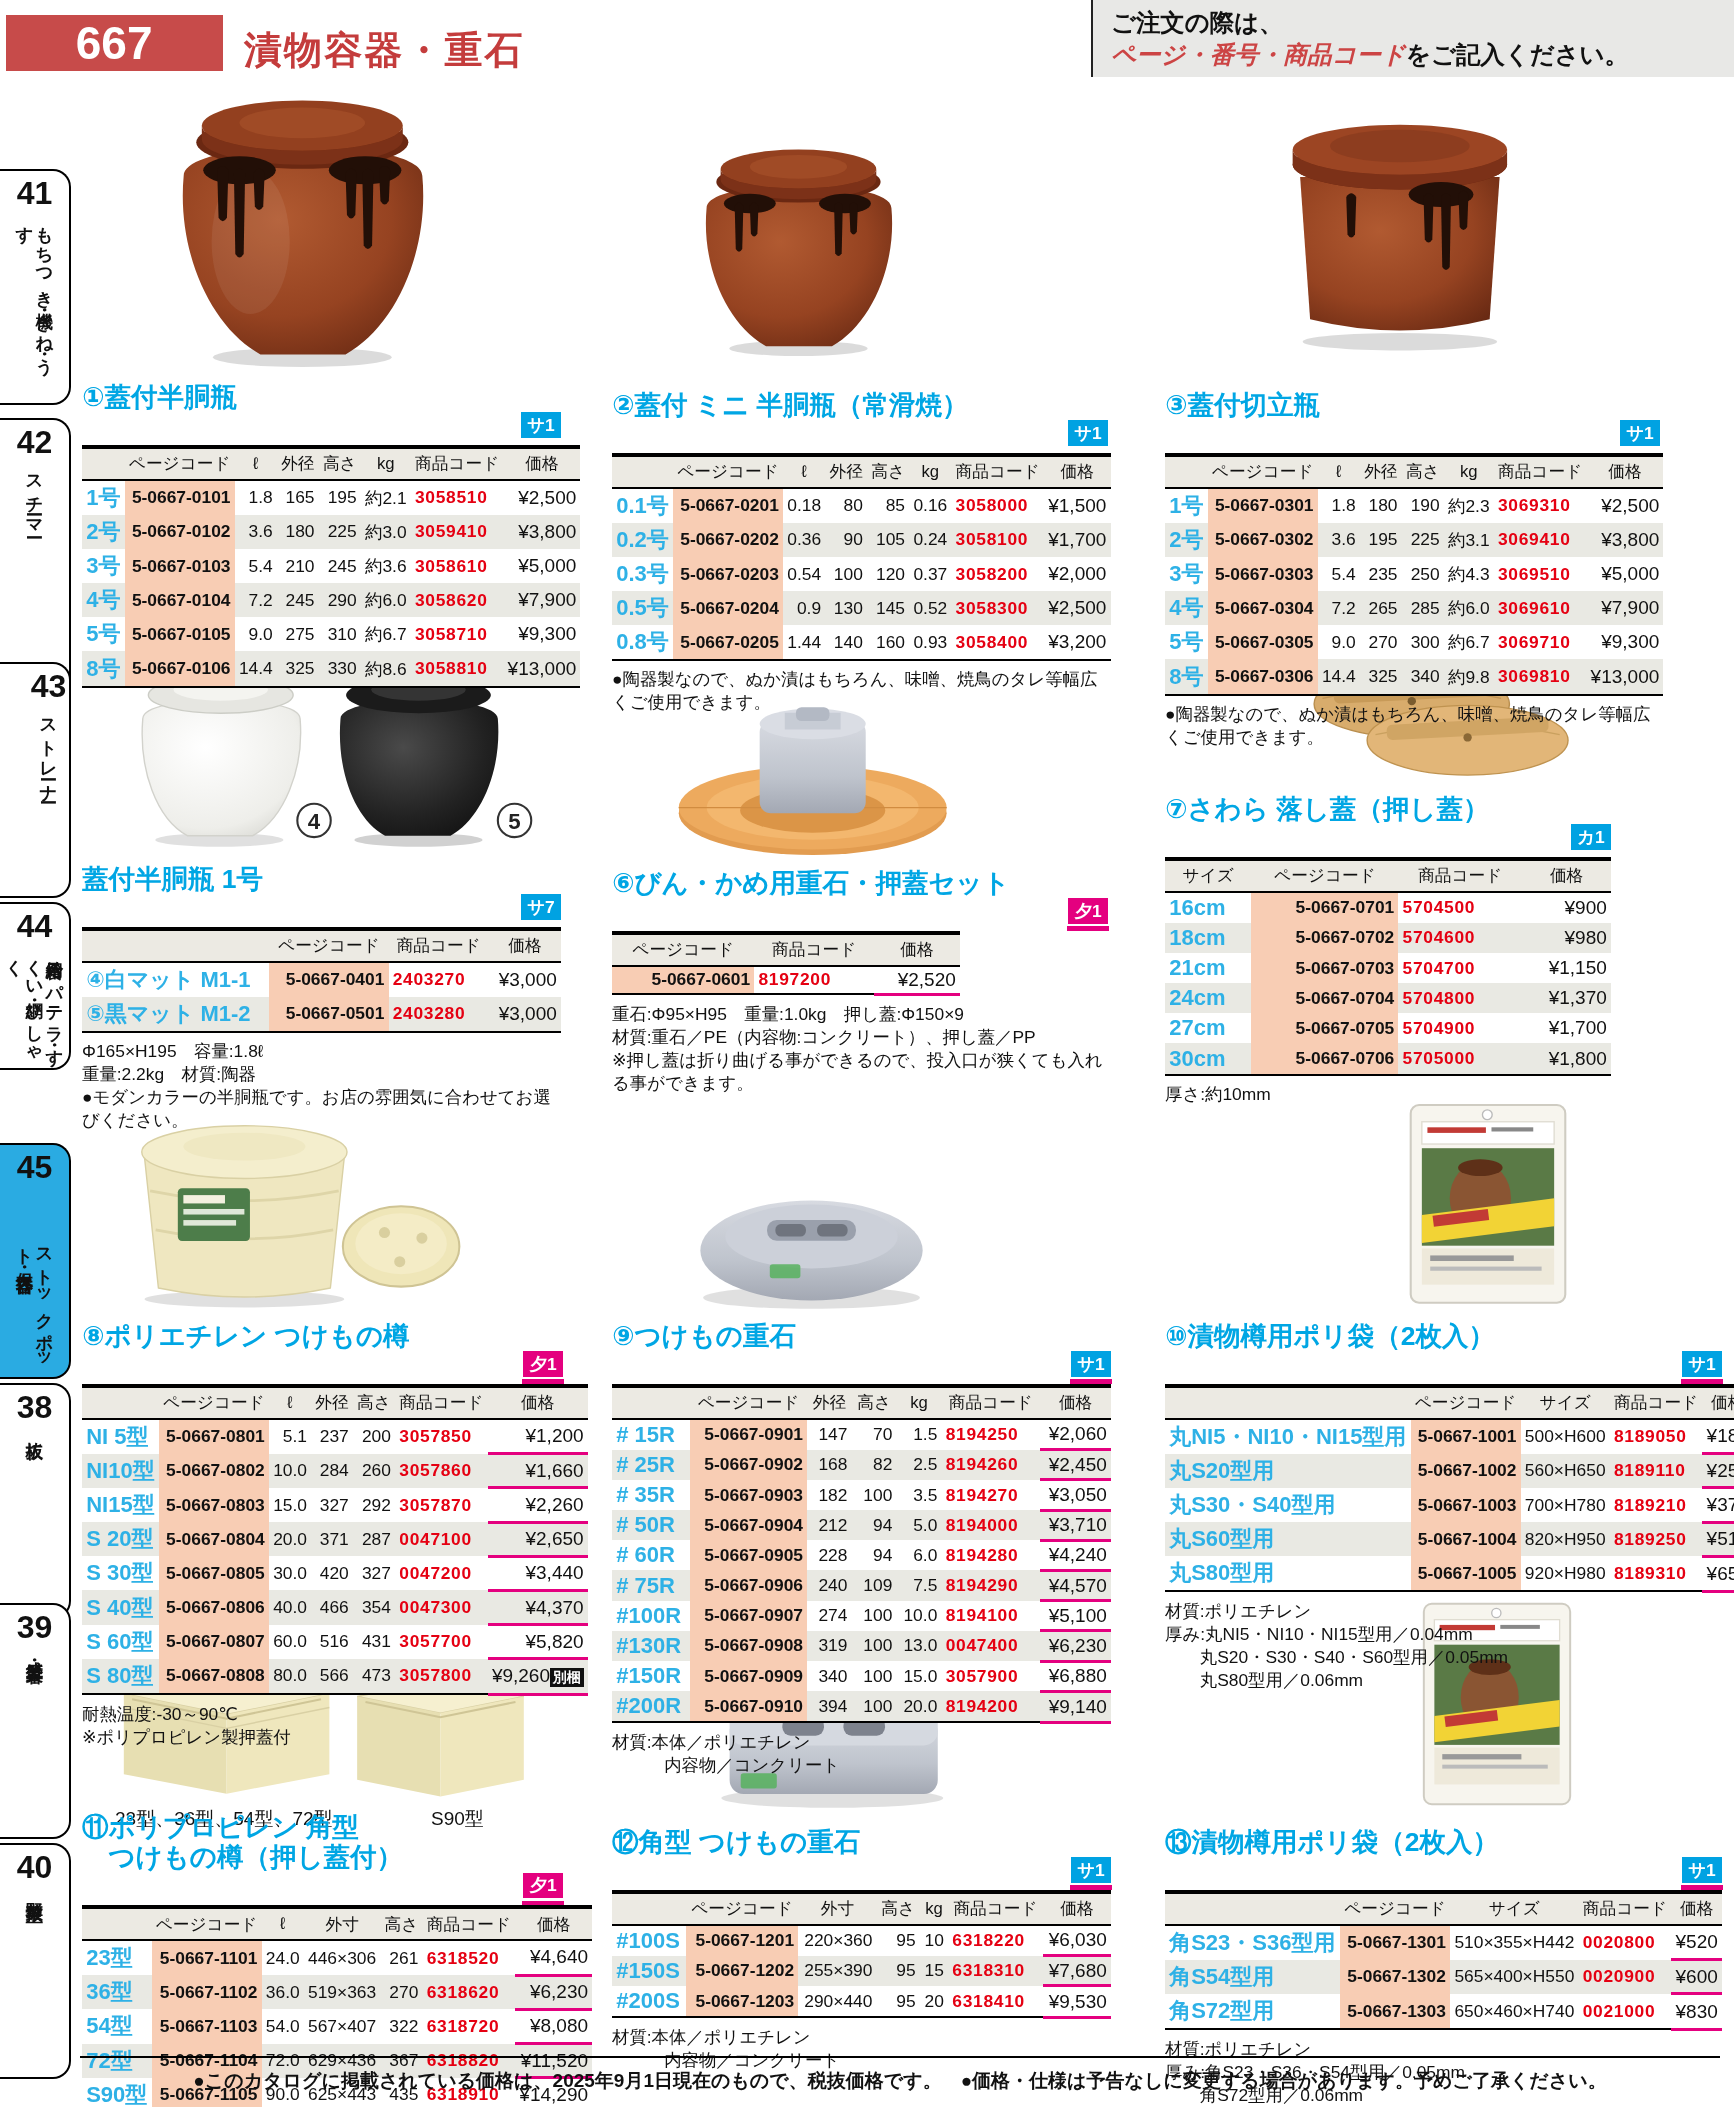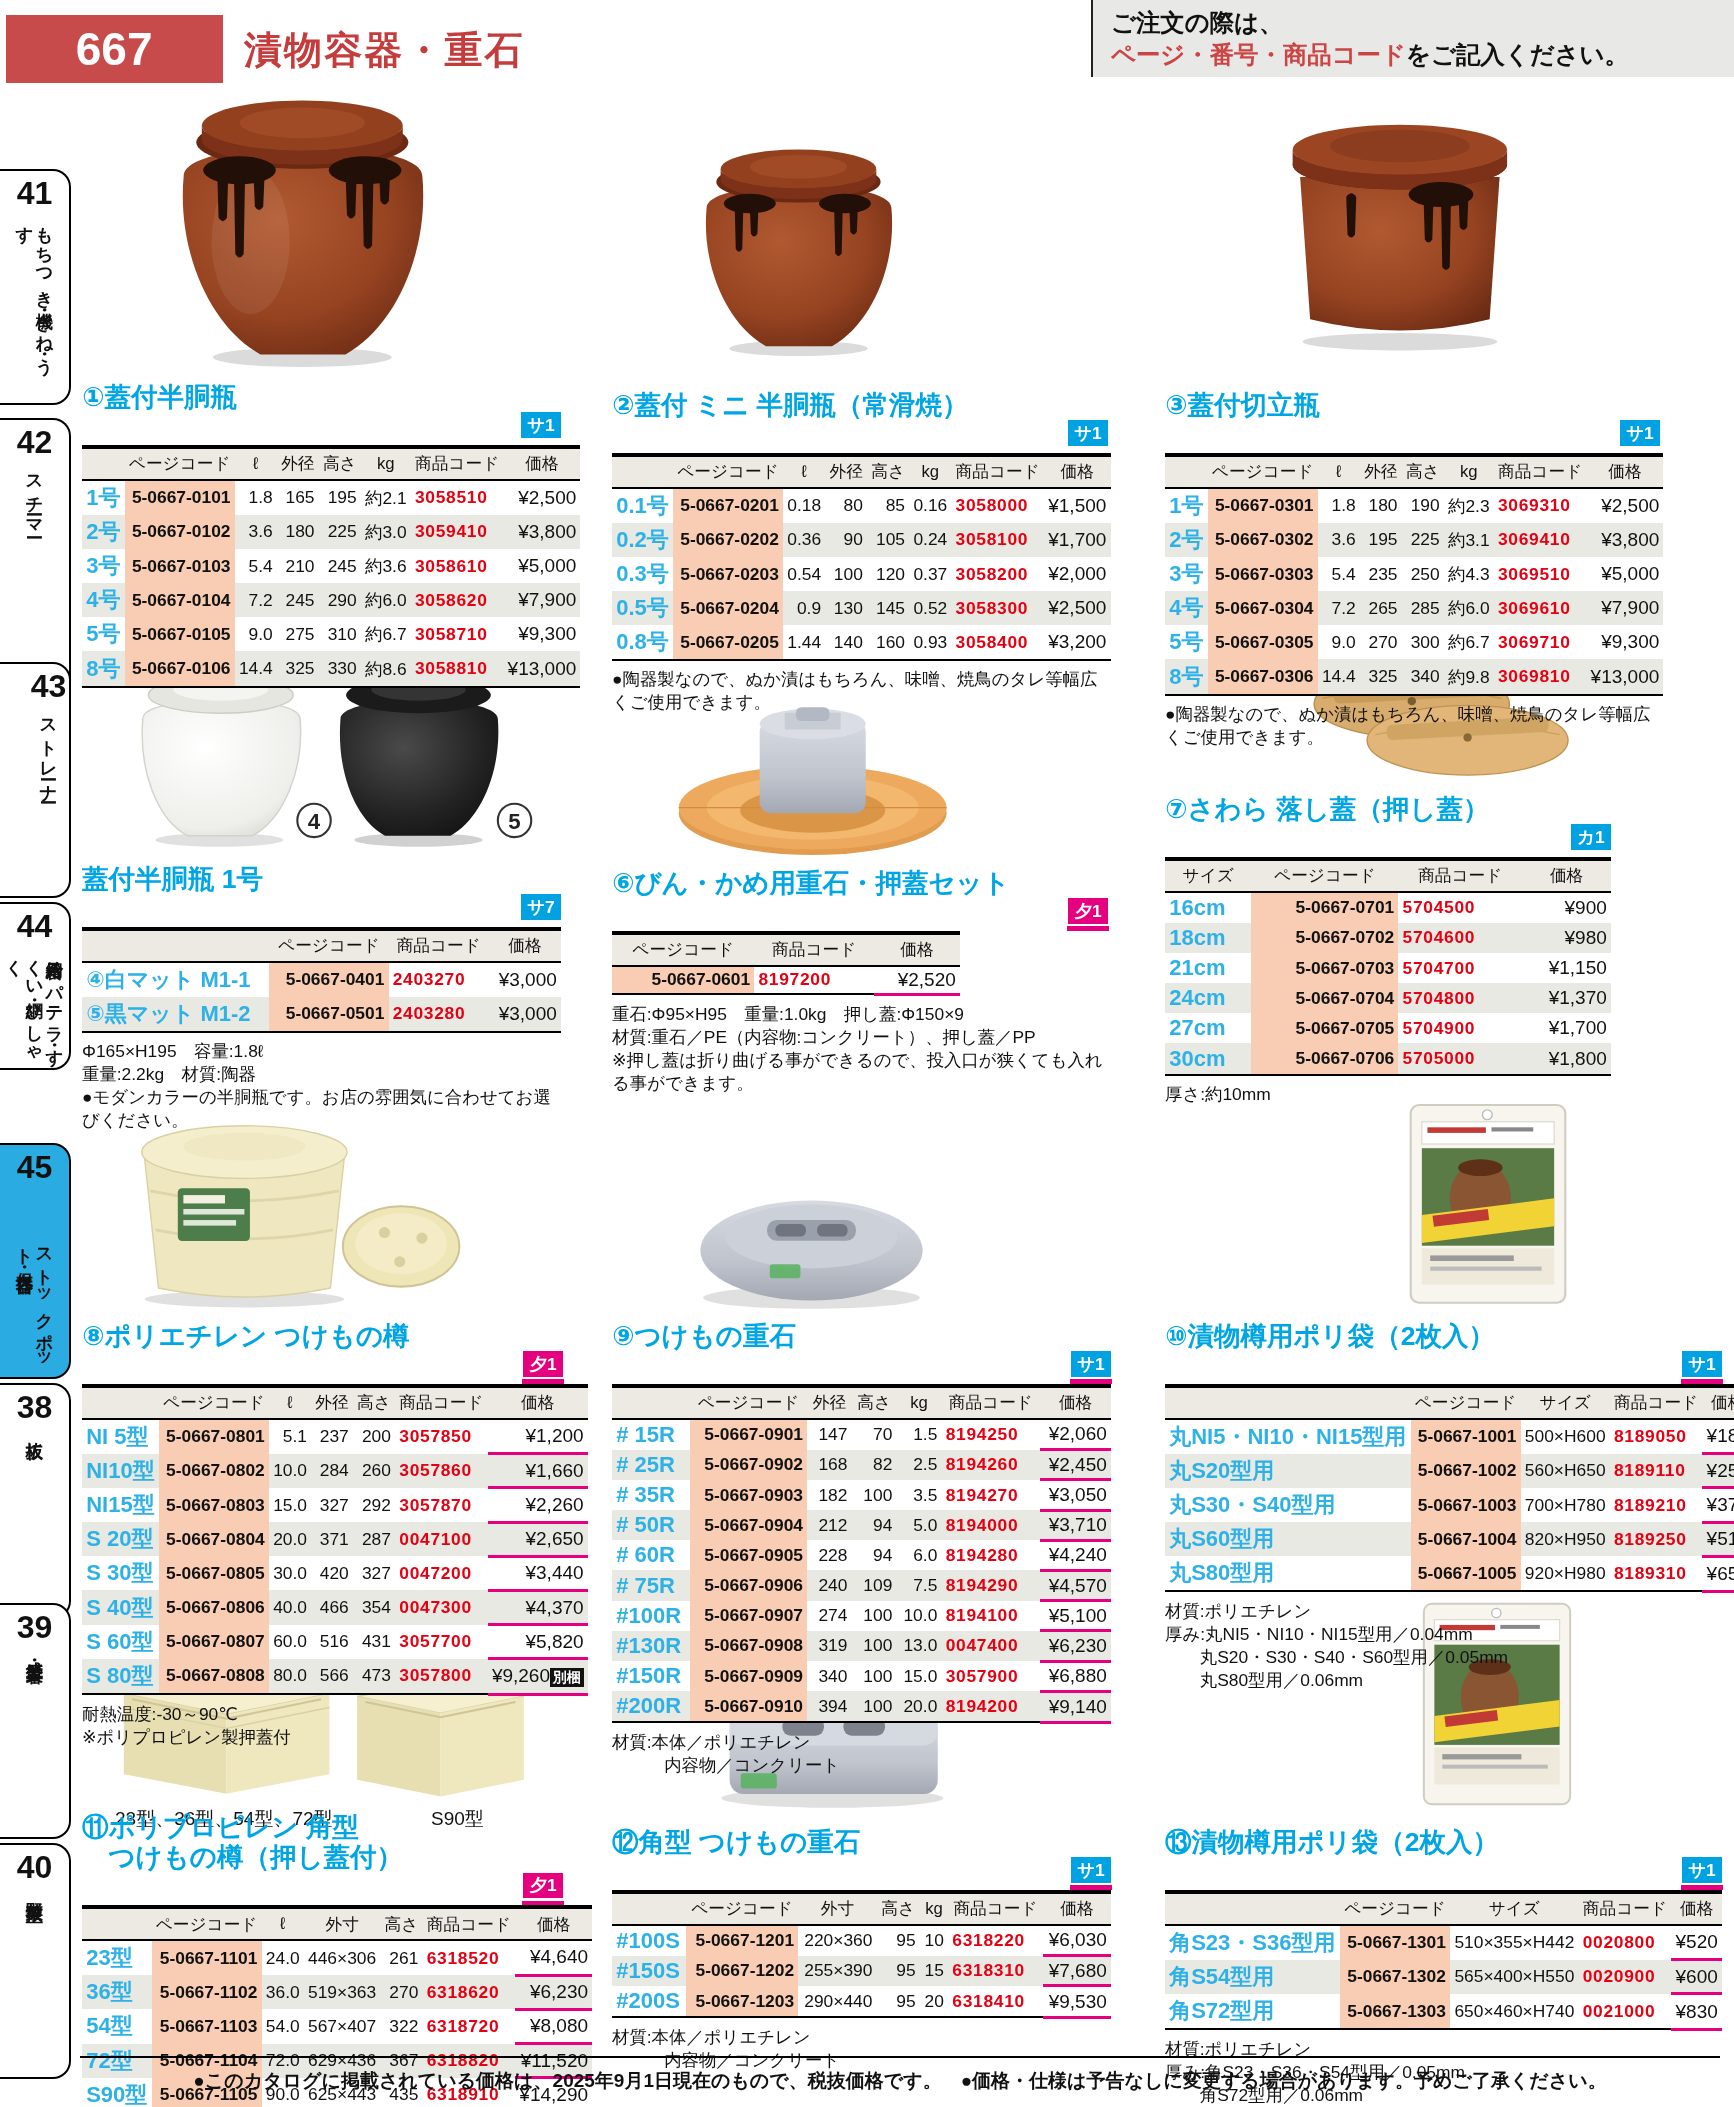--- a/index.html
+++ b/index.html
@@ -1,25 +1,25 @@
 <!DOCTYPE html>
 <html style="font-size:11px"><head>
 <meta charset="utf-8">
 <style>
   html,body{margin:0;padding:0;background:#888;}
   #page{position:relative;width:1734px;height:2108px;background:#fff;overflow:hidden;
         font-family:"Liberation Sans","DejaVu Sans",sans-serif;color:#111;}
   
-  .pagenum{position:absolute;left:5.6px;top:15.3px;width:217px;height:68px;background:#c74b4a;
+  .pagenum{position:absolute;left:5.6px;top:15.3px;width:217px;height:56px;background:#c74b4a;
            color:#fff;font-size:46px;font-weight:bold;display:flex;align-items:center;justify-content:center;}
   .page-title{position:absolute;left:244px;top:25px;color:#c43c3c;font-size:38px;font-weight:bold;letter-spacing:2.1px;}
   .ordernote{position:absolute;left:1091px;top:0;width:644px;height:77px;background:#e8e8e6;
              box-sizing:border-box;padding:7px 18px;font-size:24.4px;font-weight:bold;line-height:1.32;
              border-left:2.8px solid #222;}
-  .ordernote .red{color:#cc4444;}
+  .ordernote .red{color:#cc4444;font-style:italic;}
   
   .tab{position:absolute;left:0;width:71px;background:#fff;border:2.1px solid #000;border-left:none;
        border-radius:0 18px 18px 0;box-sizing:border-box;display:flex;flex-direction:column;align-items:center;padding-top:5.6px;}
   .tab .n{font-size:32px;font-weight:bold;line-height:1;}
   .tab .v{writing-mode:vertical-rl;font-size:17.4px;font-weight:bold;letter-spacing:1.4px;margin-top:5.6px;
           height:167px;line-height:1.15;}
   .tab.active{background:#2aabe2;}
   
   .block{position:absolute;}
   .ptitle{display:flex;align-items:flex-start;color:#00a6e4;font-size:26.5px;font-weight:bold;

